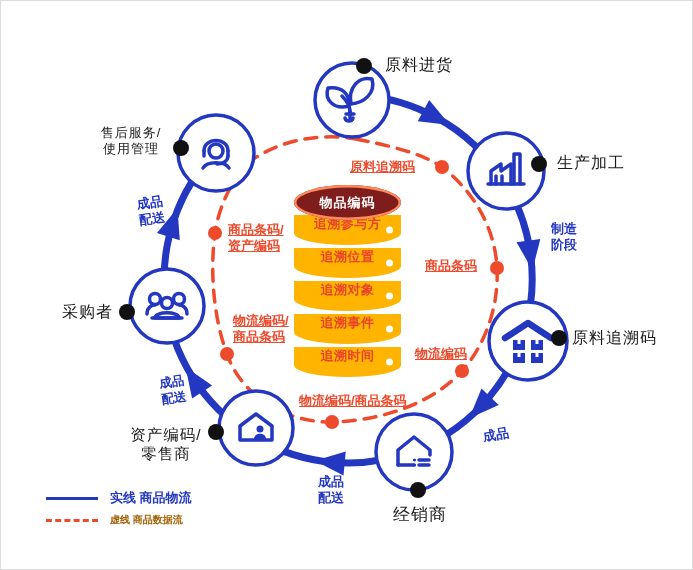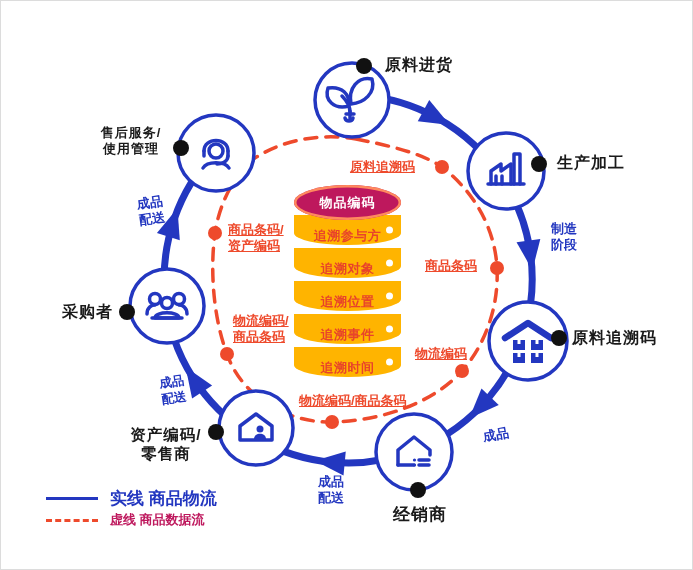--- a/index.html
+++ b/index.html
@@ -5,51 +5,51 @@
   html,body { margin:0; padding:0; background:#fff; }
   .stage {
     position:relative; width:693px; height:570px; background:#ffffff;
     border:1px solid #dcdcdc; box-sizing:border-box; overflow:hidden;
     font-family:"Liberation Sans","DejaVu Sans",sans-serif;
   }
   .stage svg.underlay { position:absolute; left:0; top:0; }
 
   
   .lbl { position:absolute; white-space:pre-line; line-height:1.25; }
-  .nlabel { color:#1a1a1a; font-weight:700; font-size:16px; letter-spacing:1px; }
+  .nlabel { color:#1a1a1a; font-weight:400; font-size:16px; letter-spacing:1px; }
   .flabel { color:#2337c0; font-weight:700; font-size:13px; text-align:center; }
   .rlabel { color:#ee4a2c; font-weight:700; font-size:13px;text-decoration:underline; }
   .centered { transform:translateX(-50%); text-align:center; }
   .tilt { transform:translateX(-50%) rotate(-8deg); }
 
   
   .cylinder { position:absolute; left:293px; top:184px; width:107px; height:196px; z-index:5; }
   .cyl-cap {
     position:absolute; left:0; top:0; width:107px; height:35px; border-radius:50%;
-    background:#be185d; box-shadow:inset 0 0 0 2.5px #ff8a5e;
+    background:#7f1d1d; box-shadow:inset 0 0 0 2.5px #ff8a5e;
     display:flex; align-items:center; justify-content:center;
     color:#ffffff; font-weight:700; font-size:13px; letter-spacing:1px; z-index:2;
   }
   .cyl-bands { position:absolute; left:0; top:30px; width:107px; z-index:1; }
   .cyl-band {
     position:relative; height:30px; margin-bottom:3px; background:#ffb400;
     border-radius:0 0 53px 53px / 0 0 12px 12px;
-    display:flex; align-items:flex-end; justify-content:center;
+    display:flex; align-items:flex-start; justify-content:center;
     color:#e8432a; font-weight:700; font-size:13px; letter-spacing:0.5px;
   }
   .wdot { position:absolute; right:8px; top:50%; transform:translateY(-50%);
     width:7px; height:7px; border-radius:50%; background:#ffffff; }
 
   
   .legend { position:absolute; left:45px; top:486px; }
   .legend-row { display:flex; align-items:center; gap:12px; height:22px; }
   .swatch-solid  { width:52px; height:0; border-top:3.5px solid #2337c0; }
   .swatch-dashed { width:52px; height:0; border-top:3.5px dashed #ee4a2c; }
-  .legend-label-solid  { color:#2337c0; font-weight:700; font-size:17px; }
-  .legend-label-dashed { color:#be185d; font-weight:700; font-size:13px; }
+  .legend-label-solid  { color:#2337c0; font-weight:700; font-size:13px; }
+  .legend-label-dashed { color:#a16207; font-weight:700; font-size:10px; }
 </style>
 </head>
 <body>
 
 <div class="stage">
 
   <svg class="underlay" width="693" height="570" viewBox="0 0 693 570">
 
     <path d="M 355,138 C 390,145 420,152 441,166 C 472,190 494,226 496,267
          C 498,306 484,344 461,370 C 434,400 384,420 331,421
@@ -169,25 +169,25 @@
   </svg>
 
   <div class="cylinder">
     <div class="cyl-cap">物品编码</div>
     <div class="cyl-bands">
       <div class="cyl-band">
           <span>追溯参与方</span>
           <span class="wdot"></span>
         </div>
       <div class="cyl-band">
+          <span>追溯位置</span>
+          <span class="wdot"></span>
+        </div>
+      <div class="cyl-band">
           <span>追溯对象</span>
-          <span class="wdot"></span>
-        </div>
-      <div class="cyl-band">
-          <span>追溯位置</span>
           <span class="wdot"></span>
         </div>
       <div class="cyl-band">
           <span>追溯事件</span>
           <span class="wdot"></span>
         </div>
       <div class="cyl-band">
           <span>追溯时间</span>
           <span class="wdot"></span>
         </div>

